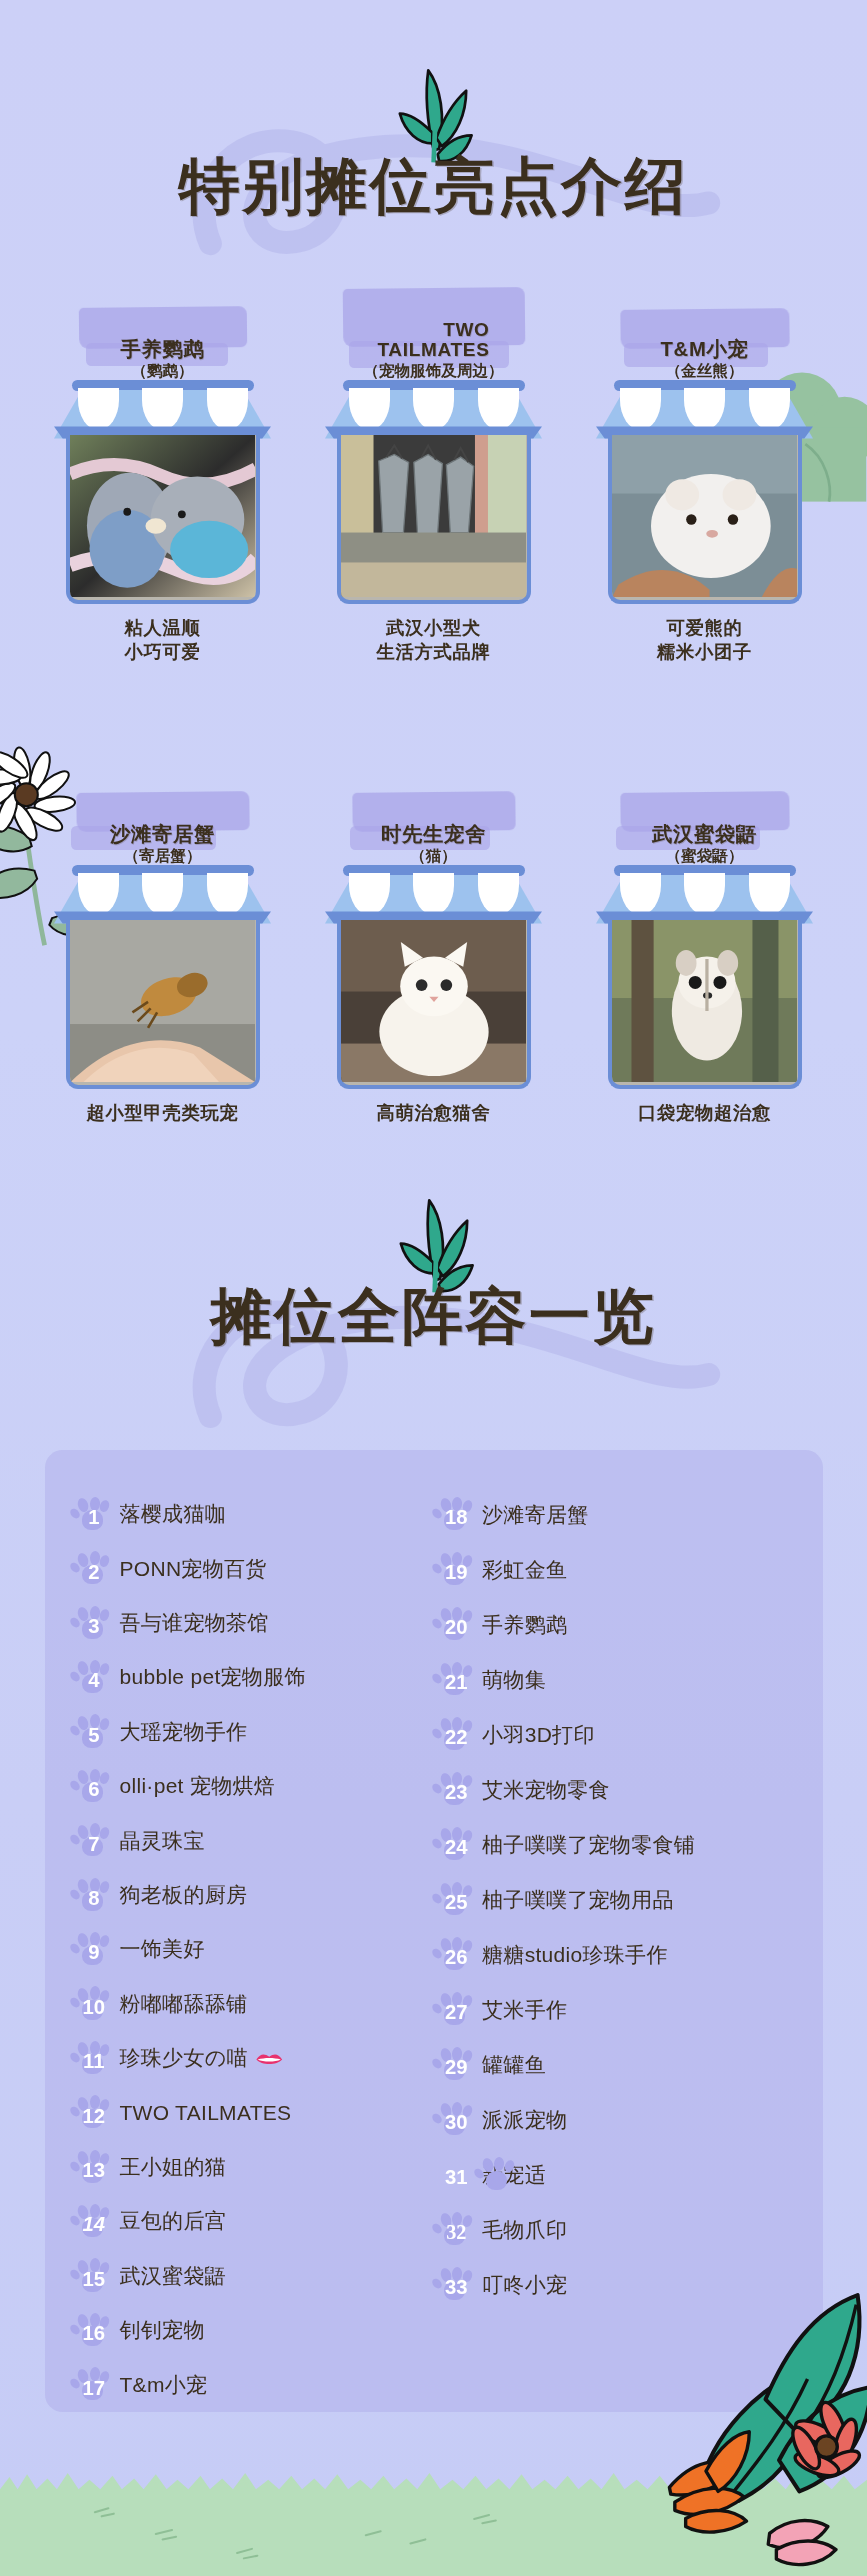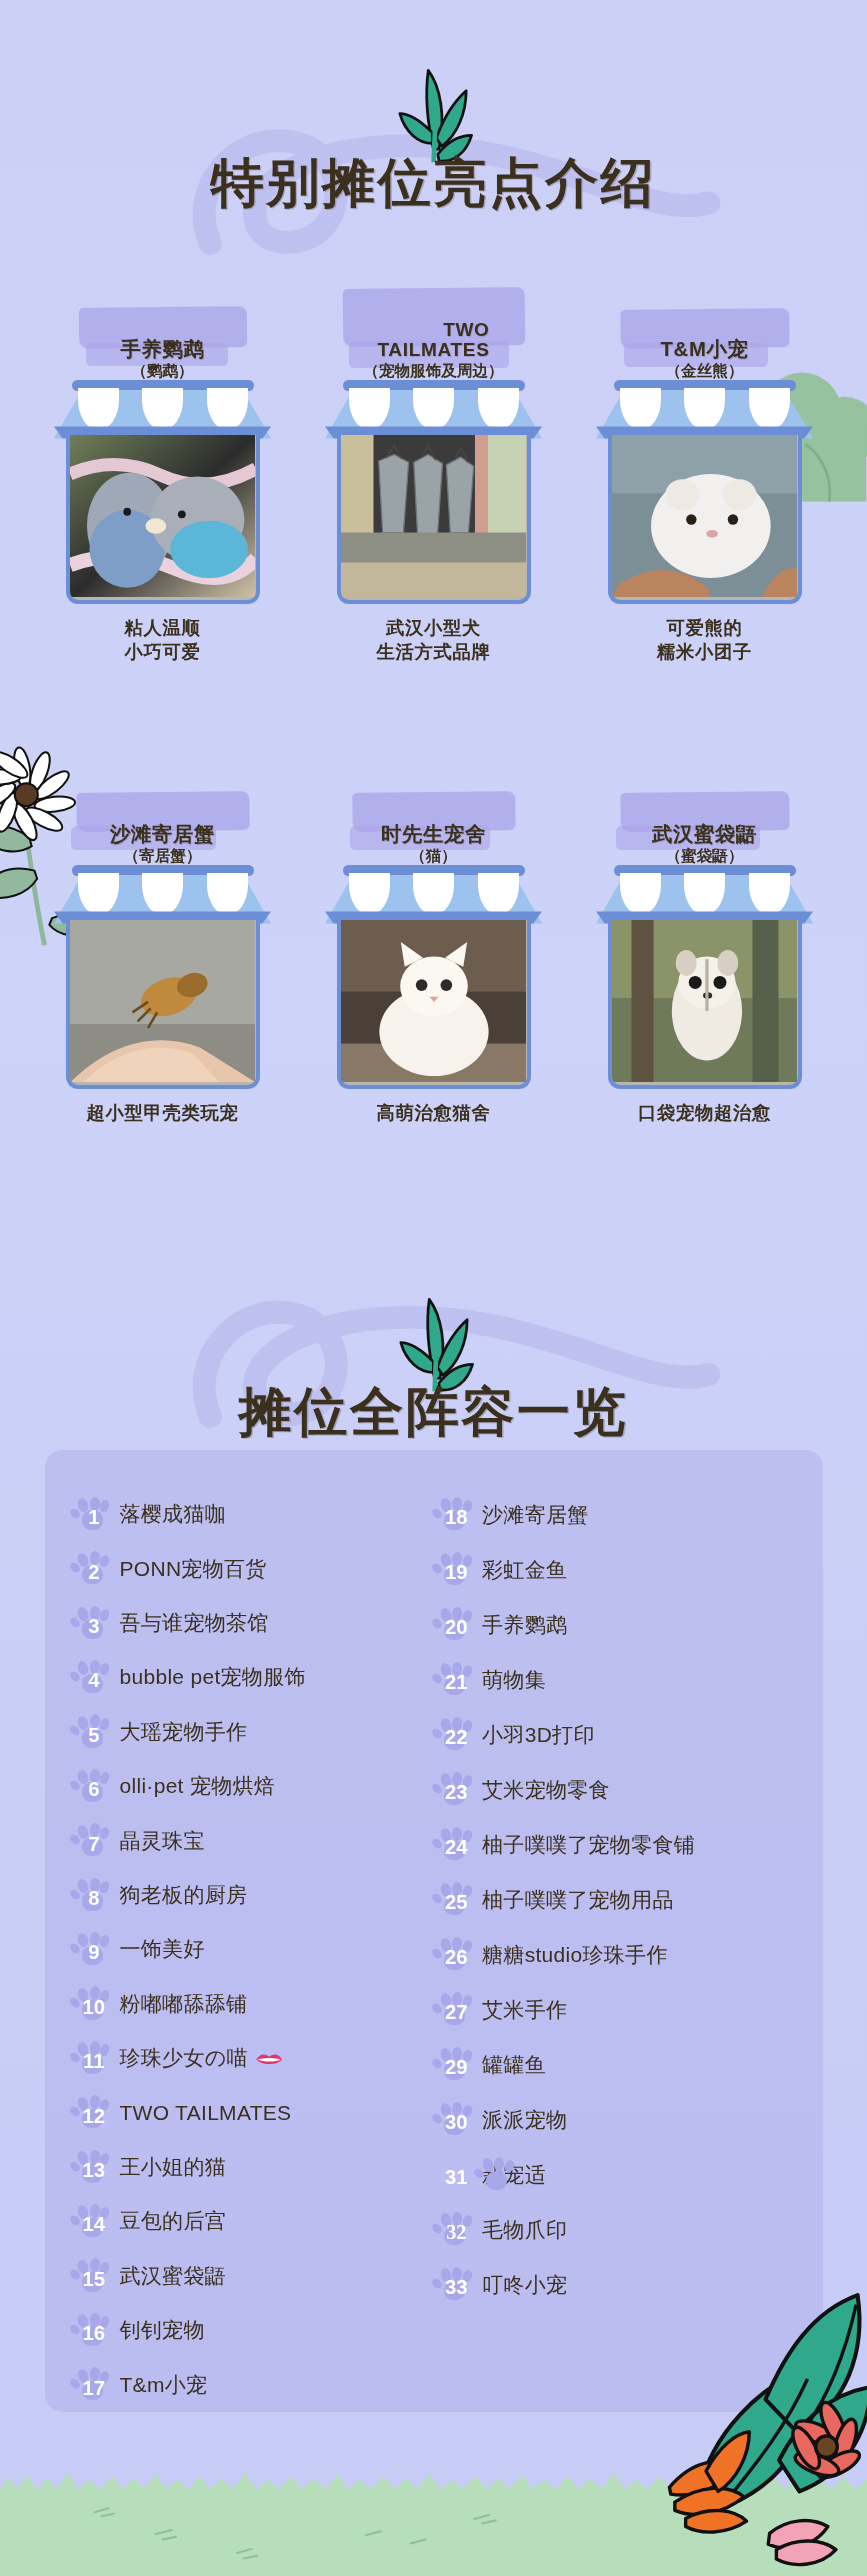--- a/index.html
+++ b/index.html
@@ -10,21 +10,21 @@
     background:linear-gradient(180deg,#ccd0f7 0%,#ccd2f8 40%,#c9cef6 70%,#c6ccf6 100%);
   }
 
   
   .swoosh { position:absolute; pointer-events:none; }
 
   
   .sec-title-wrap { position:absolute; left:0; width:867px; text-align:center; }
   .sec-title {
     display:inline-block; position:relative;
-    font-size:53px; font-weight:bold; color:#3b2f1e;
+    font-size:61px; font-weight:bold; color:#3b2f1e;
     letter-spacing:2.7px; line-height:1;
     text-shadow:1.4px 1.4px 0 rgba(60,45,25,.25);
   }
   .leaf-deco { position:absolute; left:50%; transform:translateX(-50%); }
 
   
   .row { position:absolute; left:0; width:867px; display:flex; justify-content:center; gap:19px; }
   .card { width:252px; position:relative; display:flex; flex-direction:column; align-items:center; }
 
   .label-wrap { position:relative; height:89px; width:100%;
@@ -408,21 +408,21 @@
       <span>口袋宠物超治愈</span>
     </div>
   </div>
 </div>
 
 <svg class="swoosh" style="left:146px; top:1274px;" width="583" height="163" viewBox="0 0 860 240">
   <path d="M95 210 C 60 130, 130 42, 215 58 C 300 74, 300 184, 230 204 C 170 221, 140 169, 175 129
            C 230 66, 380 48, 520 78 C 660 108, 760 168, 830 148" fill="none" stroke="#b9bcee" stroke-opacity="0.75" stroke-width="34" stroke-linecap="round"></path>
 </svg>
 
-<div class="sec-title-wrap" style="top:1385px;">
+<div class="sec-title-wrap" style="top:1286px;">
   <div style="position:relative; display:inline-block;">
     <svg class="leaf-deco" style="top:-94px;" width="88" height="102" viewBox="0 0 130 150">
       <g stroke="#111" stroke-width="4" stroke-linejoin="round">
         <path d="M66 130 C 58 95, 52 55, 58 12 C 76 36, 84 80, 74 128 Z" fill="#2fa88c"></path>
         <path d="M70 112 C 80 84, 96 58, 114 42 C 114 76, 100 108, 78 124 Z" fill="#2fa88c"></path>
         <path d="M64 104 C 46 86, 30 76, 16 76 C 24 104, 44 120, 64 120 Z" fill="#2fa88c"></path>
         <path d="M72 136 C 86 118, 104 108, 122 108 C 114 134, 96 148, 74 146 Z" fill="#2fa88c"></path>
         <path d="M66 148 L 68 96" fill="none" stroke="#2fa88c" stroke-width="7"></path>
       </g>
     </svg>
@@ -482,21 +482,21 @@
         </div>
         <div class="li">
           <span style="position:relative;display:inline-block;width:42px;height:35px;flex:0 0 42px;"><span class="paw"><i class="pad p1"></i><i class="pad p2"></i><i class="pad p3"></i><i class="pad p4"></i><i class="pad p5"></i></span><span class="num">12</span></span>
           <span class="li-text">TWO TAILMATES</span>
         </div>
         <div class="li">
           <span style="position:relative;display:inline-block;width:42px;height:35px;flex:0 0 42px;"><span class="paw"><i class="pad p1"></i><i class="pad p2"></i><i class="pad p3"></i><i class="pad p4"></i><i class="pad p5"></i></span><span class="num">13</span></span>
           <span class="li-text">王小姐的猫</span>
         </div>
         <div class="li">
-          <span style="position:relative;display:inline-block;width:42px;height:35px;flex:0 0 42px;"><span class="paw"><i class="pad p1"></i><i class="pad p2"></i><i class="pad p3"></i><i class="pad p4"></i><i class="pad p5"></i></span><span class="num">14</span></span>
+          <span style="position:relative;display:inline-block;width:42px;height:35px;flex:0 0 42px;font-style:italic;"><span class="paw"><i class="pad p1"></i><i class="pad p2"></i><i class="pad p3"></i><i class="pad p4"></i><i class="pad p5"></i></span><span class="num">14</span></span>
           <span class="li-text">豆包的后宫</span>
         </div>
         <div class="li">
           <span style="position:relative;display:inline-block;width:42px;height:35px;flex:0 0 42px;"><span class="paw"><i class="pad p1"></i><i class="pad p2"></i><i class="pad p3"></i><i class="pad p4"></i><i class="pad p5"></i></span><span class="num">15</span></span>
           <span class="li-text">武汉蜜袋鼯</span>
         </div>
         <div class="li">
           <span style="position:relative;display:inline-block;width:42px;height:35px;flex:0 0 42px;"><span class="paw"><i class="pad p1"></i><i class="pad p2"></i><i class="pad p3"></i><i class="pad p4"></i><i class="pad p5"></i></span><span class="num">16</span></span>
           <span class="li-text">钊钊宠物</span>
         </div>

